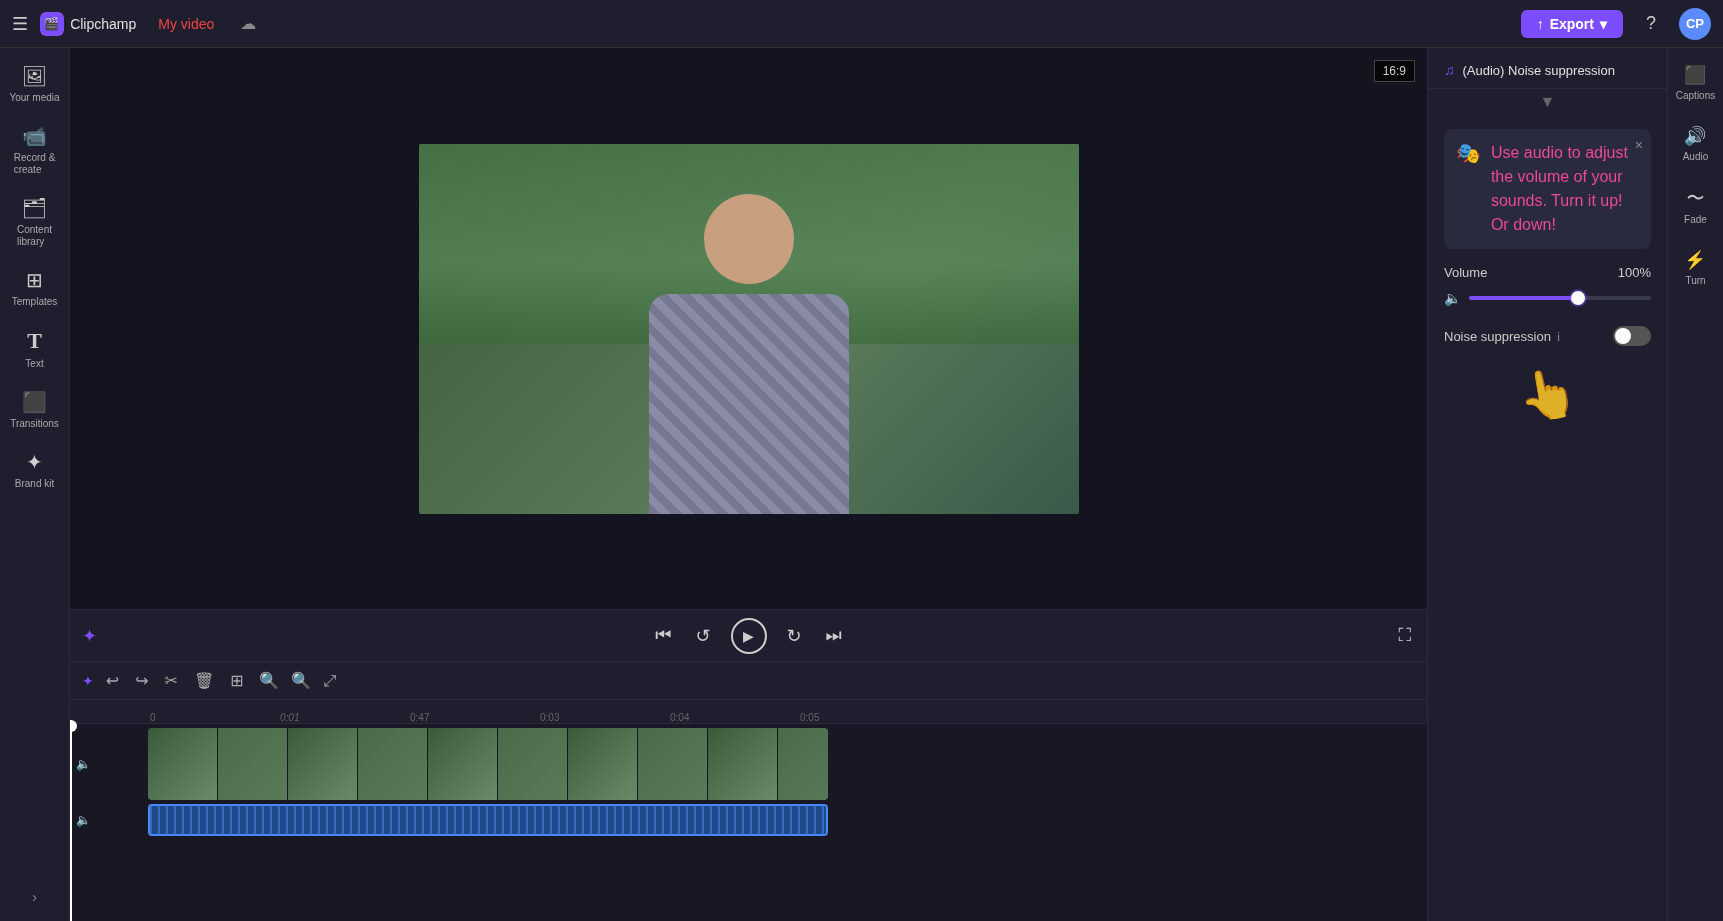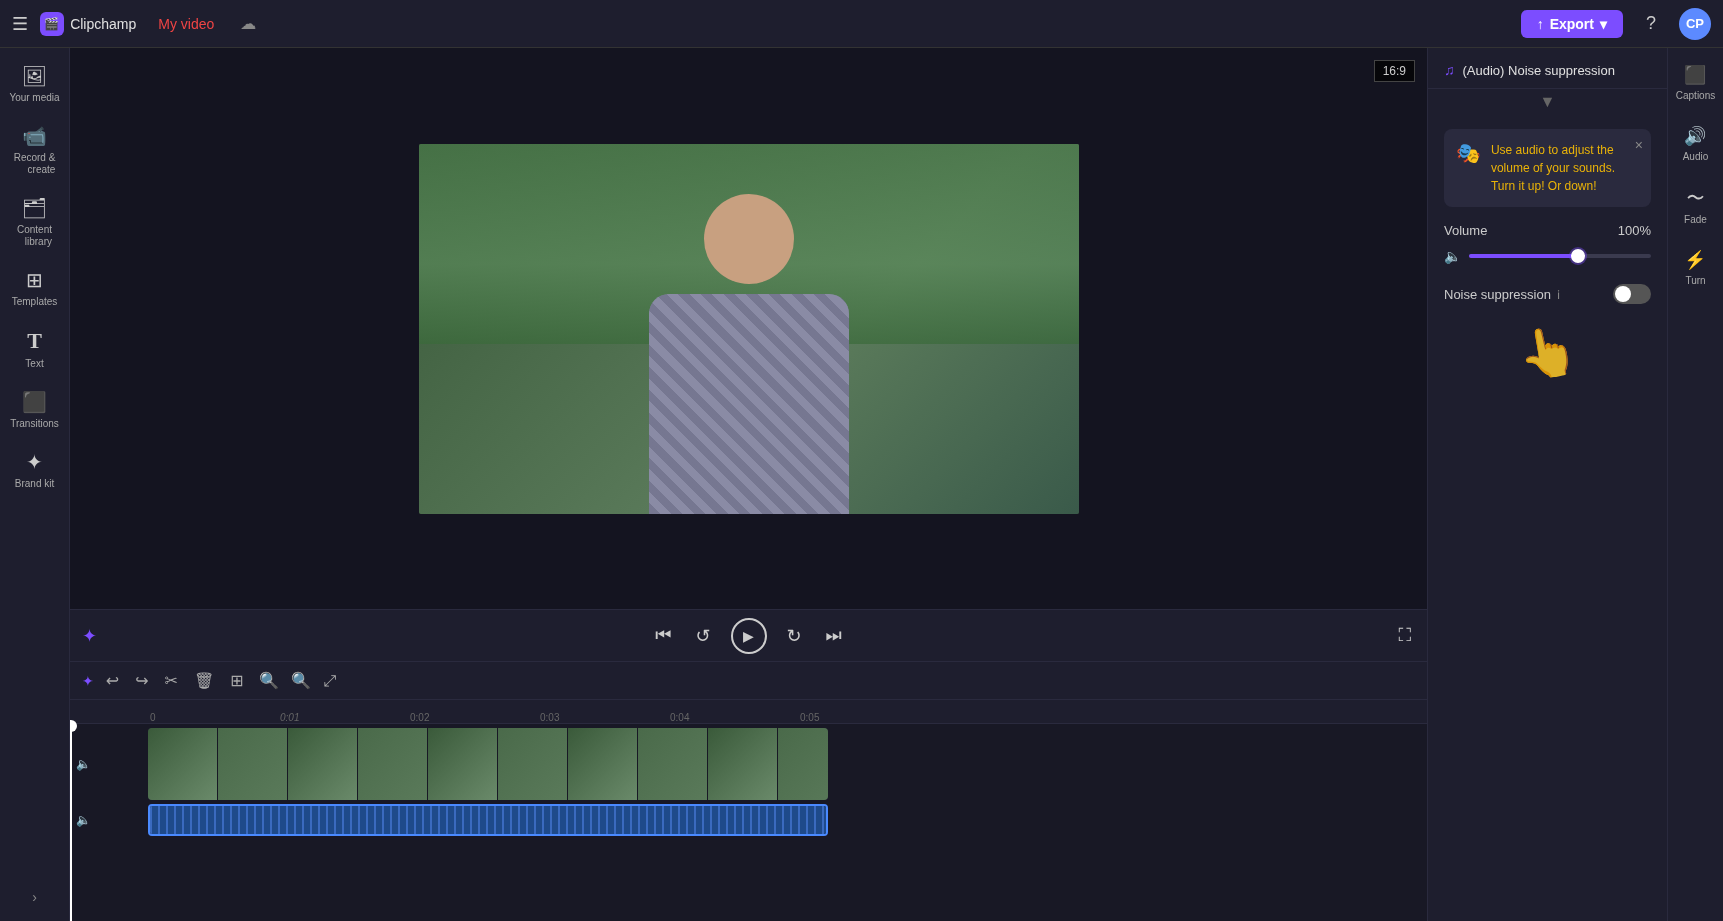--- a/index.html
+++ b/index.html
@@ -70,21 +70,21 @@
       width: 64px;
       display: flex;
       flex-direction: column;
       align-items: center;
       padding: 8px 4px;
       border-radius: 6px;
       cursor: pointer;
       gap: 4px;
     }
     .sidebar-item-icon { font-size: 20px; color: #ccc; }
-    .sidebar-item-label { font-size: 10px; color: #aaa; text-align: right; line-height: 1.2; }
+    .sidebar-item-label { font-size: 10px; color: #aaa; text-align: left; line-height: 1.2; }
     .sidebar-expand { color: #888; font-size: 14px; margin-top: auto; margin-bottom: 8px; cursor: pointer; }
 
     
     .center-area {
       flex: 1;
       display: flex;
       flex-direction: column;
       overflow: hidden;
     }
 
@@ -310,21 +310,21 @@
     .tip-card {
       background: #2a2a3e;
       border-radius: 8px;
       padding: 12px;
       display: flex;
       gap: 10px;
       margin-bottom: 16px;
       position: relative;
     }
     .tip-emoji { font-size: 20px; }
-    .tip-text { color: #eab308; font-size: 12px; line-height: 1.5; }
+    .tip-text { color: #ec4899; font-size: 16px; line-height: 1.5; }
     .tip-close {
       position: absolute; top: 8px; right: 8px;
       color: #888; font-size: 14px; cursor: pointer;
     }
 
     
     .volume-row {
       display: flex; justify-content: space-between; align-items: center;
       margin-bottom: 10px;
     }
@@ -505,21 +505,21 @@
         <div class="tl-zoom">
           <button class="tl-btn">🔍</button>
           <button class="tl-btn">🔍</button>
           <button class="tl-btn">⤢</button>
         </div>
       </div>
 
       <div class="timeline-ruler">
         <span class="ruler-mark" style="left:80px;">0</span>
         <span class="ruler-mark" style="left:210px;font-style:italic;">0:01</span>
-        <span class="ruler-mark" style="left:340px;">0:02</span>
+        <span class="ruler-mark" style="left:340px;">0:47</span>
         <span class="ruler-mark" style="left:470px;">0:03</span>
         <span class="ruler-mark" style="left:600px;">0:04</span>
         <span class="ruler-mark" style="left:730px;">0:05</span>
       </div>
 
       <div class="timeline-content" style="position:relative;">
 
         <div class="playhead" style="left:0px;position:absolute;top:0;bottom:0;width:2px;background:white;z-index:10;">
           <div class="playhead-head"></div>
         </div>

